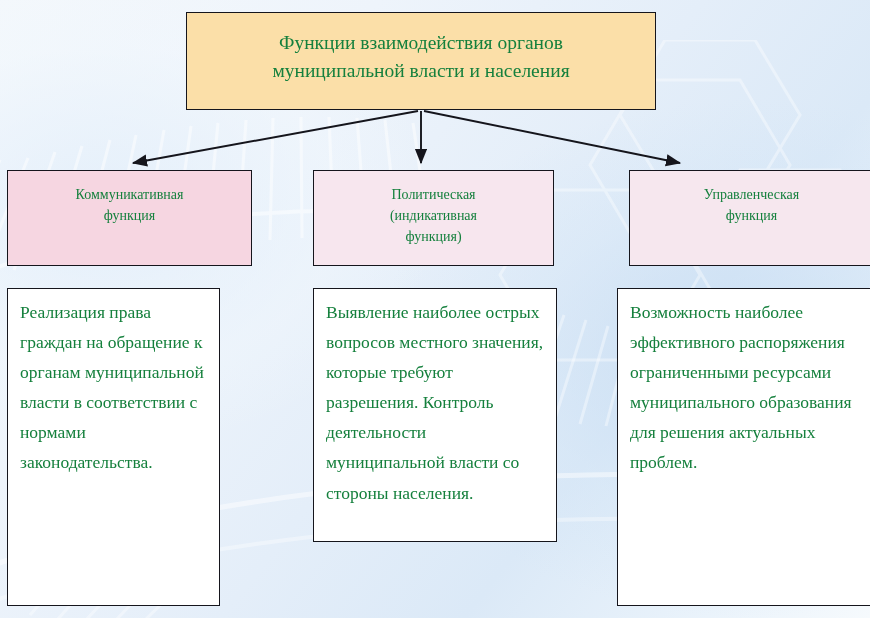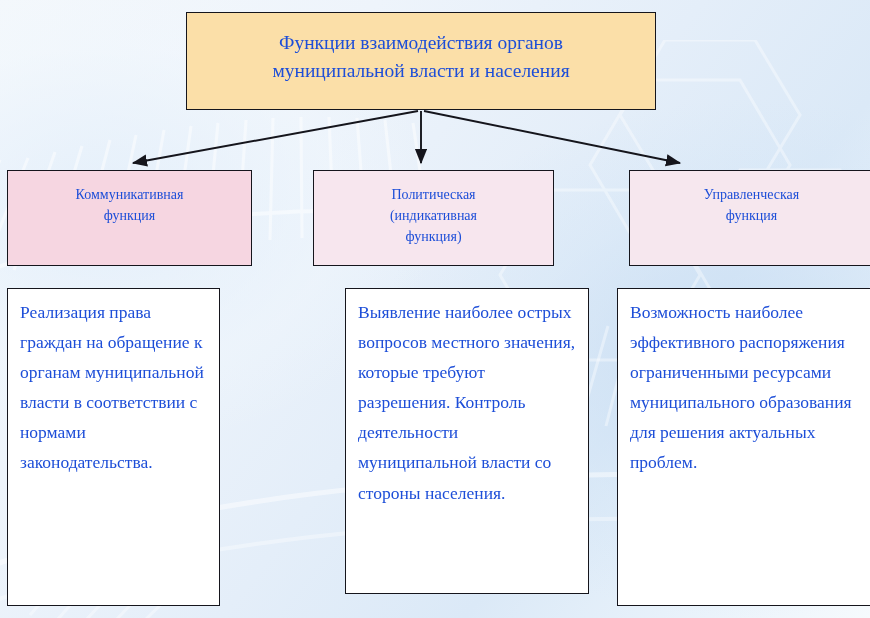--- a/index.html
+++ b/index.html
@@ -60,21 +60,21 @@
 
   
   .box {
     position: absolute;
     box-sizing: border-box;
     border: 1.6px solid #15151c;
     display: flex;
     align-items: center;
     justify-content: center;
     text-align: center;
-    color: #1d4ed8;
+    color: #15803d;
   }
 
   #title-box {
     left: 186px;
     top: 12px;
     width: 470px;
     height: 98px;
     background: #fbdfa8;
     font-size: 19.5px;
     line-height: 1.45;
@@ -123,22 +123,21 @@
     padding: 8px 10px 8px 12px;
   }
   #body-box-0 {
     left: 7px;
     width: 213px;
     height: 318px;
   }
   #body-box-1 {
     left: 313px;
     width: 244px;
-    height: 306px;
-    margin-left: 32px;
+    height: 254px;
   }
   #body-box-2 {
     left: 617px;
     width: 262px;
     height: 318px;
   }
   .body-box .txt { width: 100%; }
 
   #connectors {
     position: absolute;

